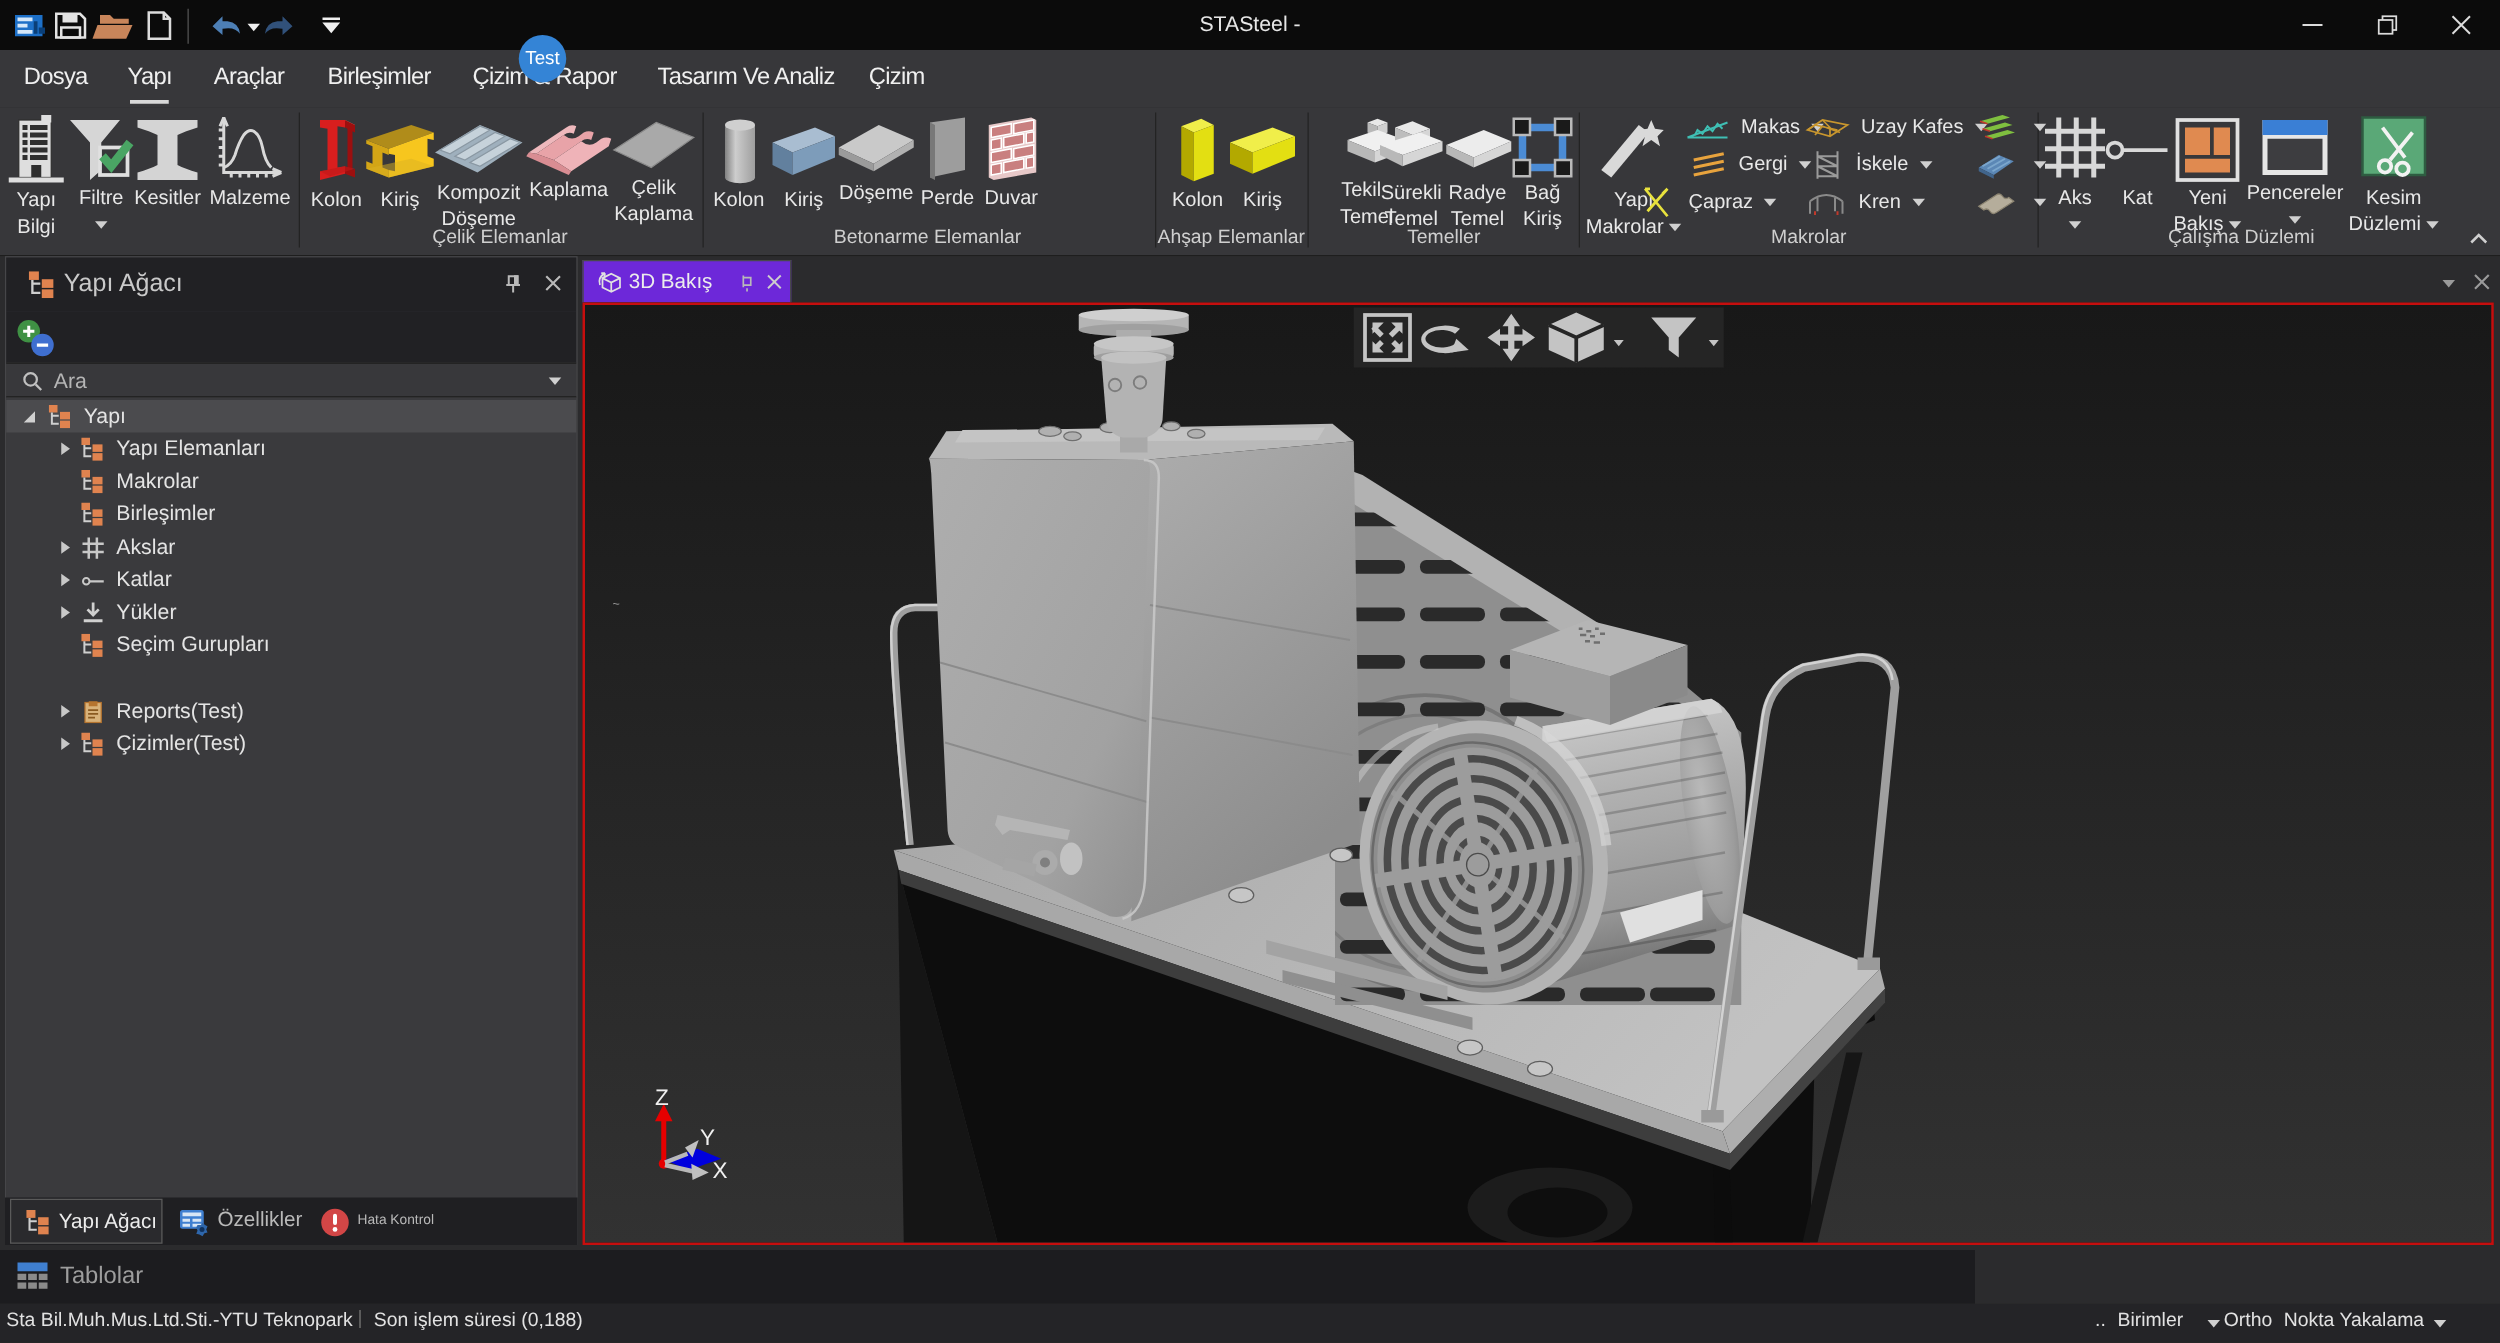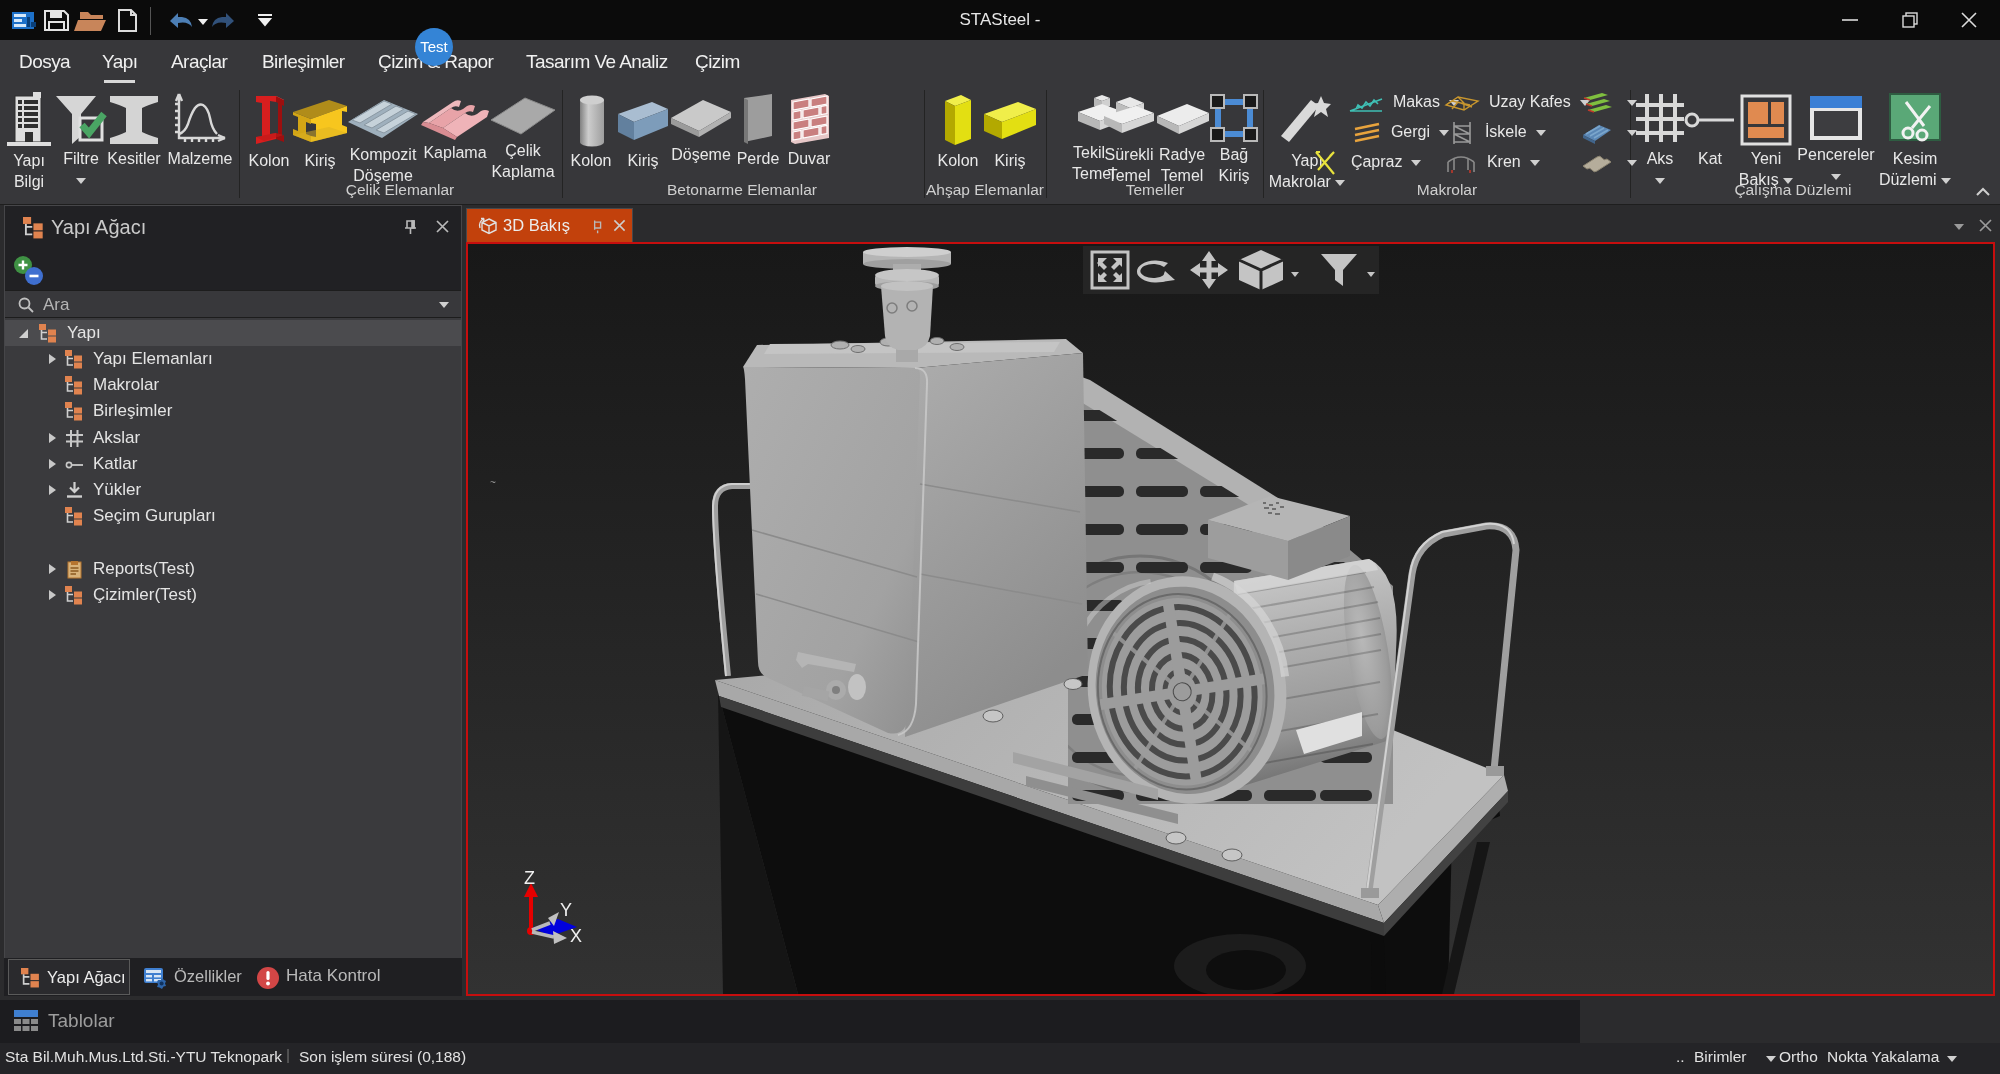--- a/index.html
+++ b/index.html
@@ -36,21 +36,21 @@
   #lpanel { left:4px; top:205px; width:458px; height:791px; background:#3a3a3d; border:1px solid #464649; }
   #lphead { left:0; top:0; width:456px; height:43px; background:#212124; color:#c9c9c9; font-size:20px; line-height:43px; }
   #lptools { left:0; top:43px; width:456px; height:41px; background:#212124; }
   #lpsearch { left:0px; top:84px; width:456px; height:28px; background:#38383b; border-top:1px solid #1d1d1d; border-bottom:1px solid #1d1d1d; }
   #lptree { left:0; top:112px; width:456px; height:641px; background:#3a3a3d; }
   .trow { position:absolute; left:0; width:456px; height:26px; color:#e4e4e4; font-size:17px; line-height:26px; }
   .trow.sel { background:#4b4b4e; }
 
   #lptabs { left:4px; top:958px; width:458px; height:38px; background:#1f1f22; }
   
-  #vptab { left:466px; top:208px; width:167px; height:34px; background:#c2410c; border:1px solid #48484b; border-bottom:none;
+  #vptab { left:466px; top:208px; width:167px; height:34px; background:#6d28d9; border:1px solid #48484b; border-bottom:none;
      color:#ececec; font-size:16.5px; line-height:32px; }
   #vp { left:466px; top:242px; width:1529px; height:754px; background:#1e1e1e; border:2px solid #c60e0e; }
 
   
   #tablolar { left:0; top:1000px; width:1580px; height:43px; background:#1c1c1f; }
   #statusbar { left:0; top:1043px; width:2000px; height:31px; background:#242427; color:#e2e2e2; font-size:15.5px; }
 </style>
 </head>
 <body>
 <div id="root">
@@ -603,21 +603,21 @@
             <rect x="4" y="10" width="6" height="2.4"></rect>
             <rect x="12" y="10" width="7" height="2.4"></rect>
             <rect x="4" y="14" width="6" height="2.4"></rect>
             <rect x="12" y="14" width="7" height="2.4"></rect>
           </g>
         <path d="M16 15 L19 15 L20 13 L22 15 L24 16 L23 18.5 L24 21 L21.5 21.5 L20 24 L17.5 22.5 L15 22 L16 19.5 L15 17 Z" fill="#2e66ab"></path>
         <circle cx="19.6" cy="18.6" r="2" fill="#10325e"></circle>
       </svg>
       <span style="margin-left:36px;">Özellikler</span>
     </div>
-    <div style="position:absolute; left:250px; top:1px; width:140px; height:36px; color:#b9b9b9; font-size:17px; line-height:34px; white-space:nowrap;">
+    <div style="position:absolute; left:250px; top:1px; width:140px; height:36px; color:#b9b9b9; font-size:11px; line-height:34px; white-space:nowrap;">
       <svg style="position:absolute; left:2px; top:7px;" width="24" height="24" viewBox="0 0 24 24">
         <circle cx="12" cy="12" r="11" fill="#d24646"></circle>
         <rect x="10.4" y="5" width="3.2" height="9" rx="1.6" fill="#fff"></rect>
         <circle cx="12" cy="17.5" r="1.9" fill="#fff"></circle>
       </svg>
       <span style="margin-left:32px;">Hata Kontrol</span>
     </div>
   </div>
 
   <div class="abs" id="vptab">

